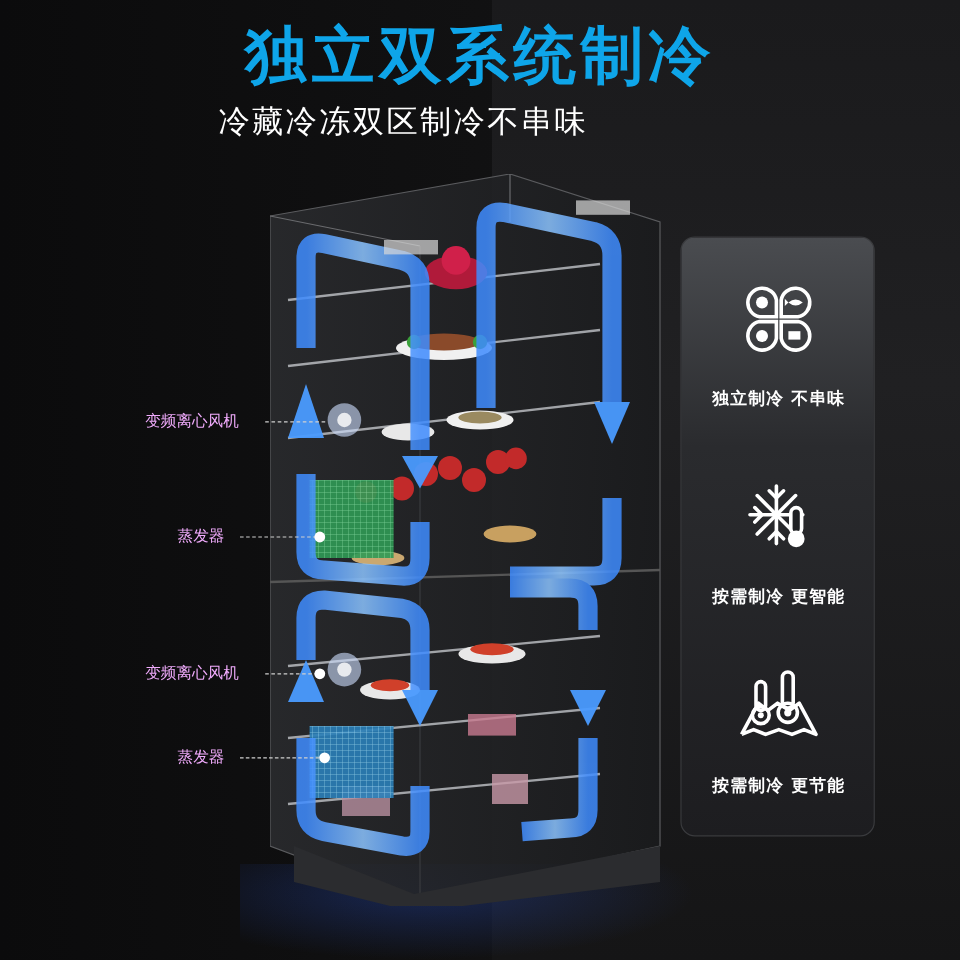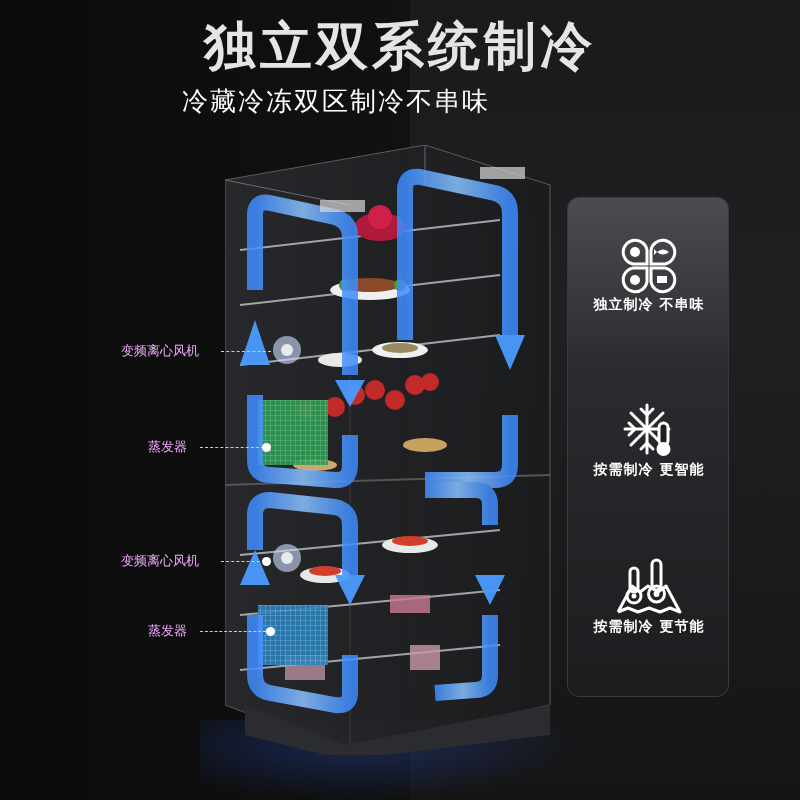--- a/index.html
+++ b/index.html
@@ -1,32 +1,32 @@
 <!DOCTYPE html>
 <html><head>
 <meta charset="utf-8">
 <style>
   *{margin:0;padding:0;box-sizing:border-box;}
   html,body{width:800px;height:800px;overflow:hidden;background:#0d0d0e;}
   body{position:relative;font-family:"DejaVu Sans","Liberation Sans",sans-serif;color:#fff;}
   .bg{position:absolute;inset:0;background:linear-gradient(90deg,#0b0b0c 0%,#111112 50%,#1b1b1d 100%);}
   .bg-right{position:absolute;left:410px;top:0;width:390px;height:800px;background:linear-gradient(180deg,#1a1a1c 0%,#202022 40%,#151516 100%);}
-  .title{position:absolute;left:0;top:12px;width:800px;text-align:center;font-size:52px;font-weight:bold;letter-spacing:4px;color:#e5e5e5;}
+  .title{position:absolute;left:0;top:12px;width:800px;text-align:center;font-size:52px;font-weight:bold;letter-spacing:4px;color:#0ea5e9;}
   .subtitle{position:absolute;left:0;top:84px;width:672px;text-align:center;font-size:26px;letter-spacing:2px;color:#fff;}
   
   .fridge{position:absolute;left:225px;top:145px;width:330px;height:610px;}
   .floor-glow{position:absolute;left:200px;top:720px;width:380px;height:80px;background:radial-gradient(ellipse at 40% 30%,rgba(40,80,200,0.35),rgba(0,0,0,0) 70%);}
   .label{position:absolute;font-size:13px;color:#f0abfc;white-space:nowrap;}
   .leader{position:absolute;height:0;border-top:1px dashed #cfcfcf;}
   .dot{position:absolute;width:9px;height:9px;border-radius:50%;background:#fff;}
   
   .panel{position:absolute;left:567px;top:197px;width:162px;height:500px;border-radius:12px;background:linear-gradient(180deg,#4a4c50 0%,#2a2b2e 35%,#1d1d20 100%);border:1px solid #3a3b3e;}
   .feature{position:absolute;left:0;width:162px;text-align:center;}
   .feature .icon{display:block;margin:0 auto;}
-  .feature .text{display:block;margin-top:0;font-size:14px;font-weight:bold;letter-spacing:1px;color:#fff;}
+  .feature .text{display:block;margin-top:28px;font-size:14px;font-weight:bold;letter-spacing:1px;color:#fff;}
 </style>
 </head>
 <body>
 
 <div class="bg"></div>
 <div class="bg-right"></div>
 
 <h1 class="title">独立双系统制冷</h1>
 <div class="subtitle">冷藏冷冻双区制冷不串味</div>
 

